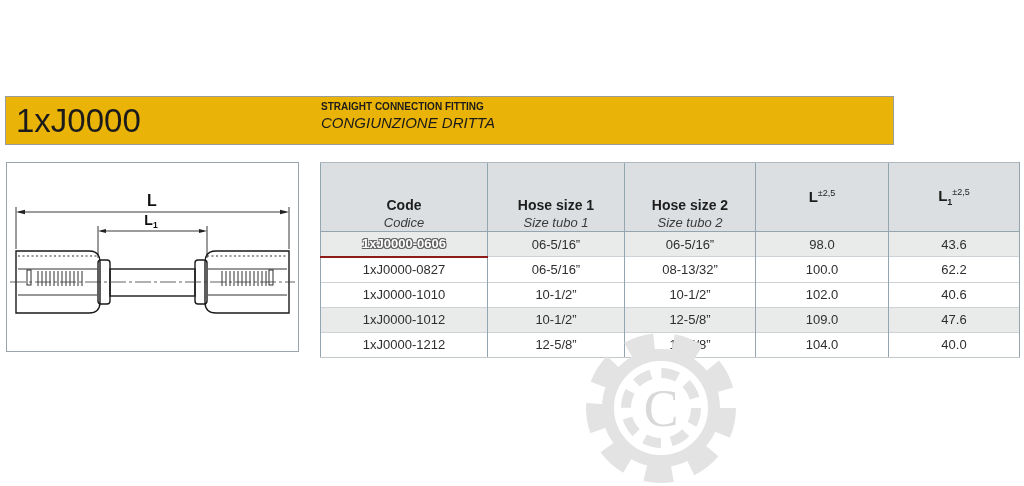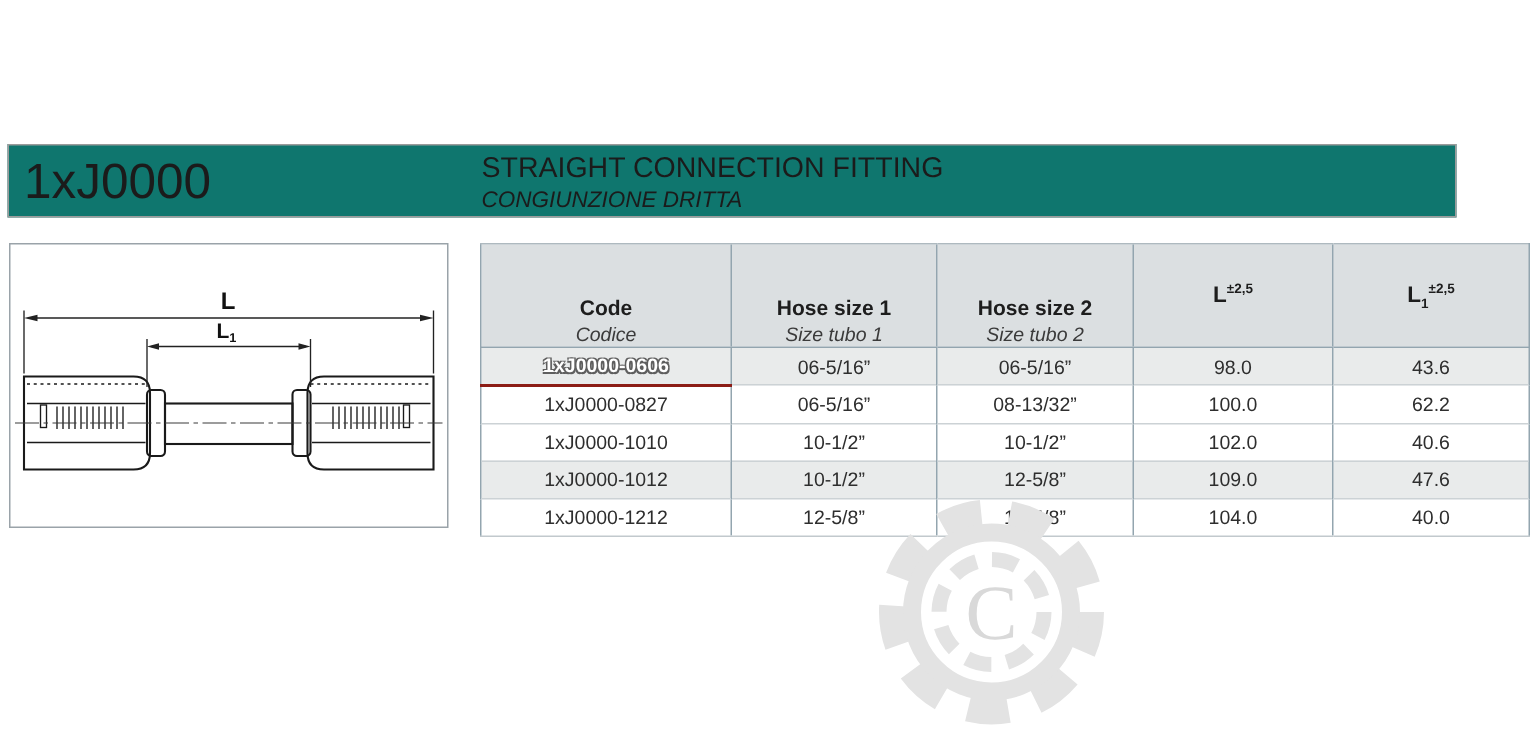--- a/index.html
+++ b/index.html
@@ -1,43 +1,43 @@
 <!DOCTYPE html>
 <html><head>
 <meta charset="utf-8">
 <style>
   html,body{margin:0;padding:0;background:#fff;}
   body{width:1024px;height:486px;position:relative;overflow:hidden;
        font-family:"Liberation Sans",sans-serif;color:#1c1c1c;}
 
   
-  .header-bar{position:absolute;left:5px;top:96px;width:966px;height:49px;
-      background:#0f766e;border:1px solid #9b9b9b;box-sizing:border-box;}
+  .header-bar{position:absolute;left:5px;top:96px;width:889px;height:49px;
+      background:#eab308;border:1px solid #9b9b9b;box-sizing:border-box;}
   .part-number{position:absolute;left:10px;top:5px;font-size:33px;color:#1b1b1b;}
   .title-block{position:absolute;left:315px;top:4px;line-height:1.25;}
-  .title{font-size:19px;font-weight:normal;color:#1b1b1b;}
+  .title{font-size:10px;font-weight:bold;color:#1b1b1b;}
   .subtitle{font-size:15px;font-style:italic;color:#1b1b1b;}
 
   
   .drawing-box{position:absolute;left:6px;top:162px;width:293px;height:190px;
       background:#fff;border:1px solid #9aa3a9;box-sizing:border-box;}
 
   
   .table-wrap{position:absolute;left:320px;top:162px;width:699px;}
   table{border-collapse:collapse;table-layout:fixed;width:699px;}
   col.c0{width:167px}col.c1{width:137px}col.c2{width:131px}col.c3{width:133px}col.c4{width:131px}
   thead th{background:#dbdfe1;height:45px;vertical-align:middle;text-align:center;
       border-left:1px solid #93a5af;border-top:1px solid #aeb9bf;
       border-bottom:1px solid #93a5af;padding:0;font-weight:normal;}
   thead th:last-child{border-right:1px solid #93a5af;}
   .h-en{display:block;font-size:14px;font-weight:bold;color:#1d1d1d;line-height:1.45;margin-top:32px;}
   .h-it{display:block;font-size:13px;font-style:italic;color:#3a3a3a;line-height:1.2;}
   .h-dim{font-size:15px;font-weight:bold;color:#1d1d1d;}
   .h-dim sub{font-size:9px;}
-  .h-dim sup{font-size:9px;font-weight:bold;}
+  .h-dim sup{font-size:9px;font-weight:normal;}
   tbody td{height:24px;text-align:center;vertical-align:middle;font-size:13px;
       color:#2e2e2e;background:#fff;border-left:1px solid #93a5af;
       border-top:1px solid #ccd2d5;padding:0;}
   tbody td:last-child{border-right:1px solid #93a5af;}
   tbody tr:first-child td{border-top:none;}
   tbody tr:last-child td{border-bottom:1px solid #c2c9cd;}
   tbody tr.stripe td{background:#e9ebeb;}
   tbody td.code{background:#fff;}
   tbody td.hl{background:#e3231e;color:#fff;font-weight:bold;
       border-top:2px solid #a8201b;border-bottom:2px solid #8c1d16;

